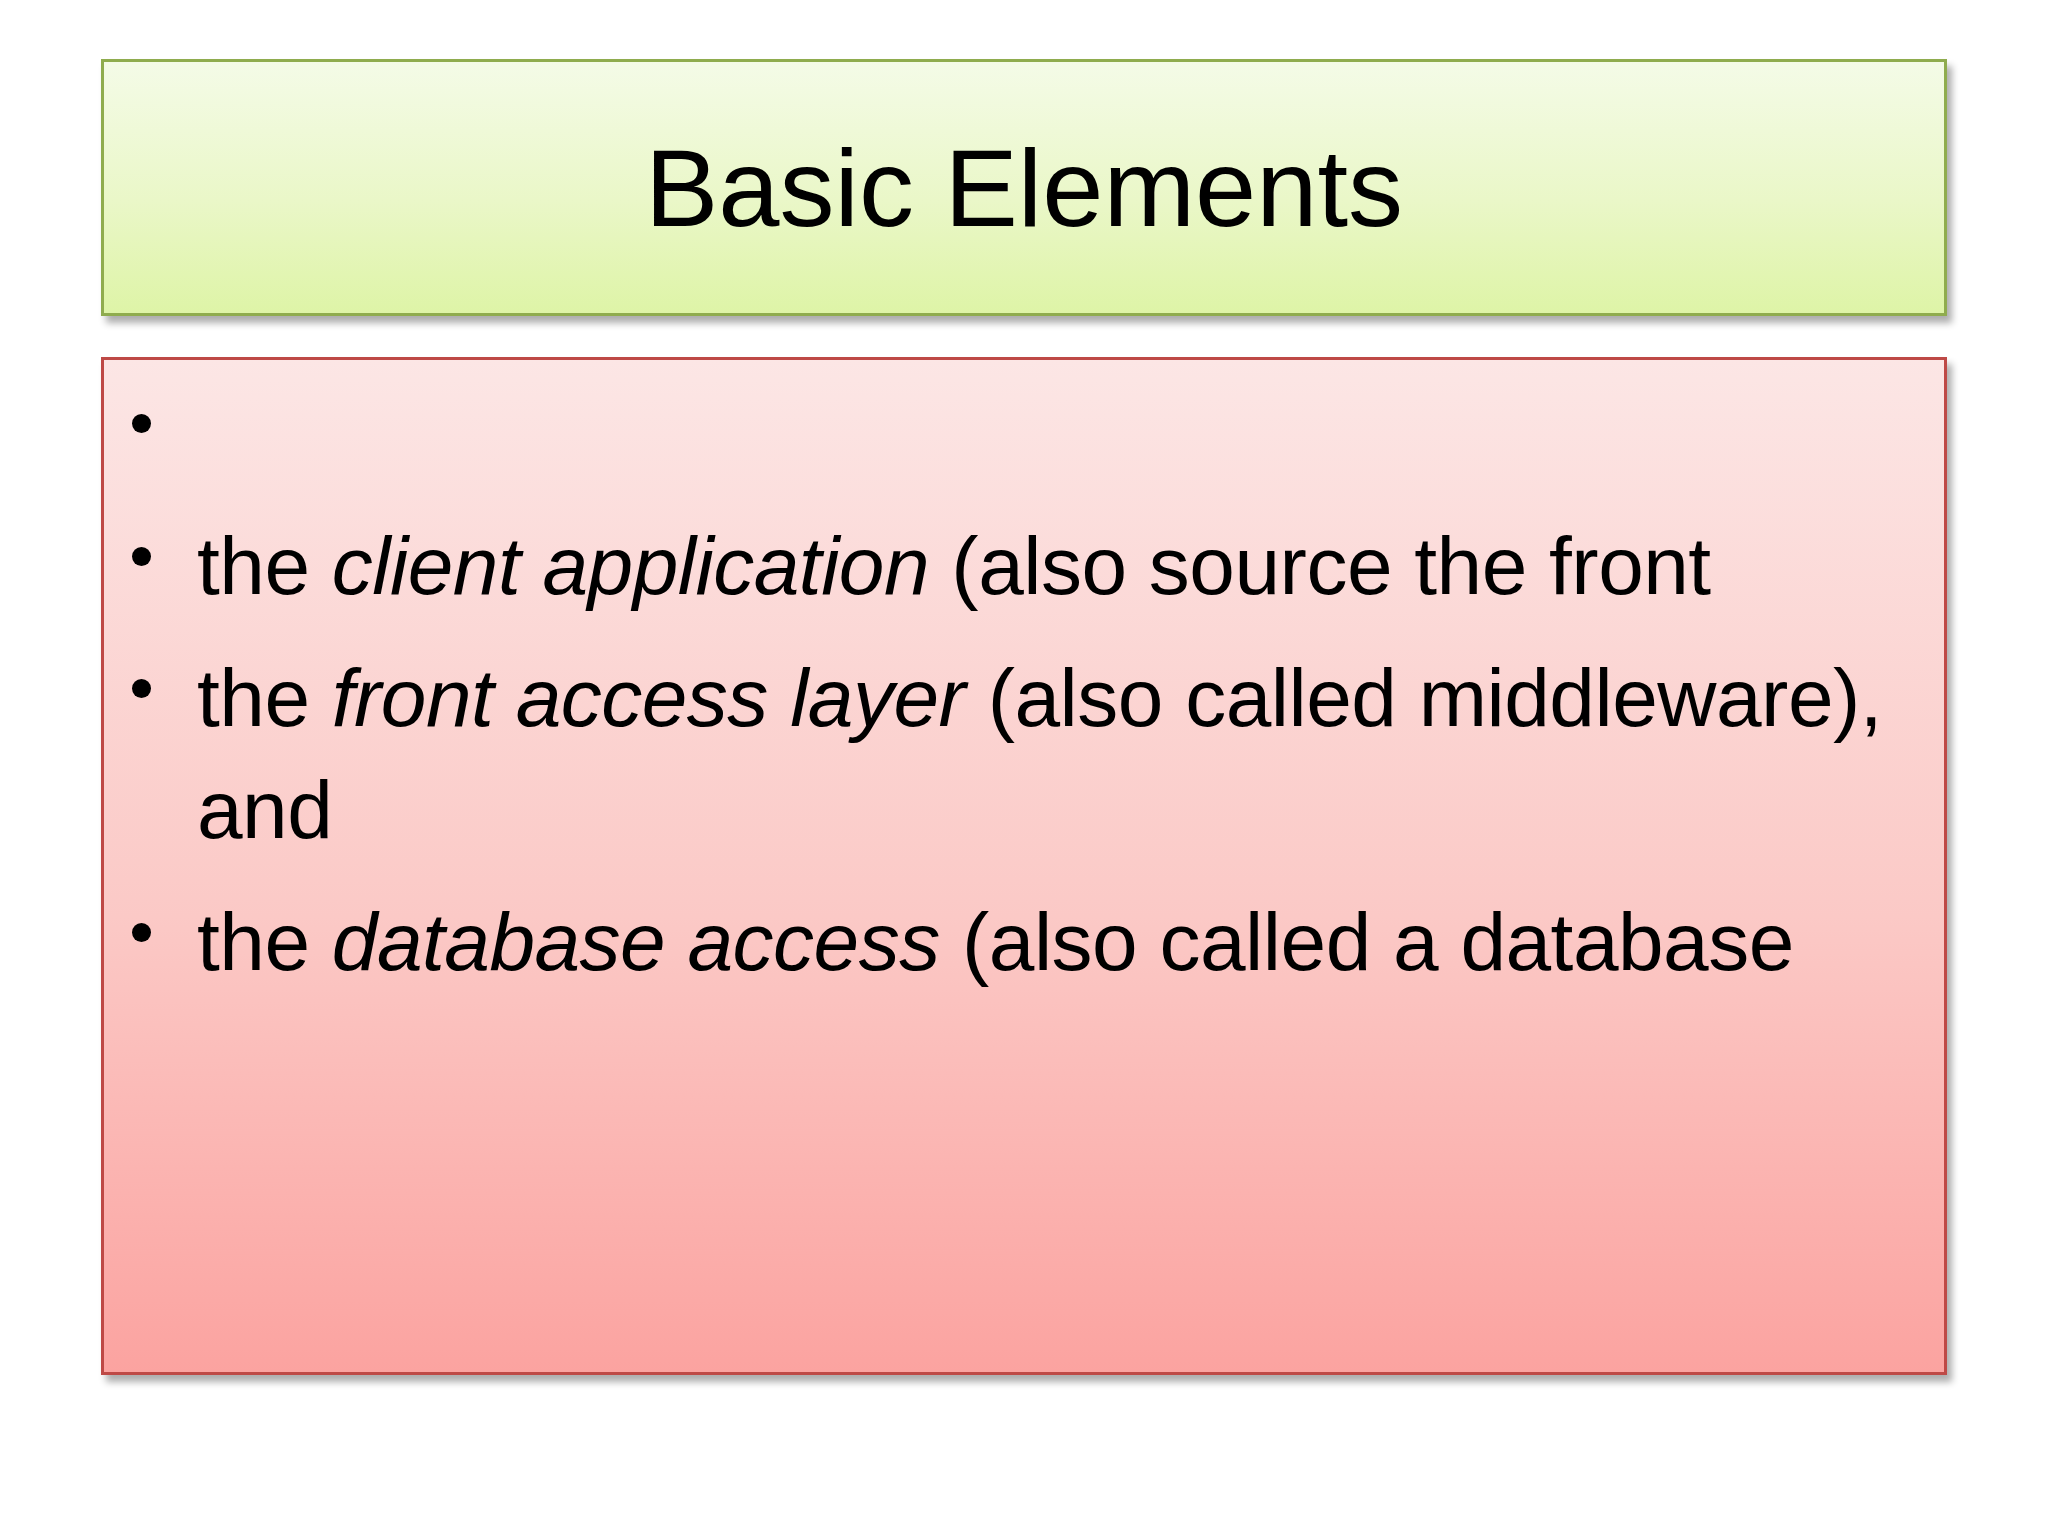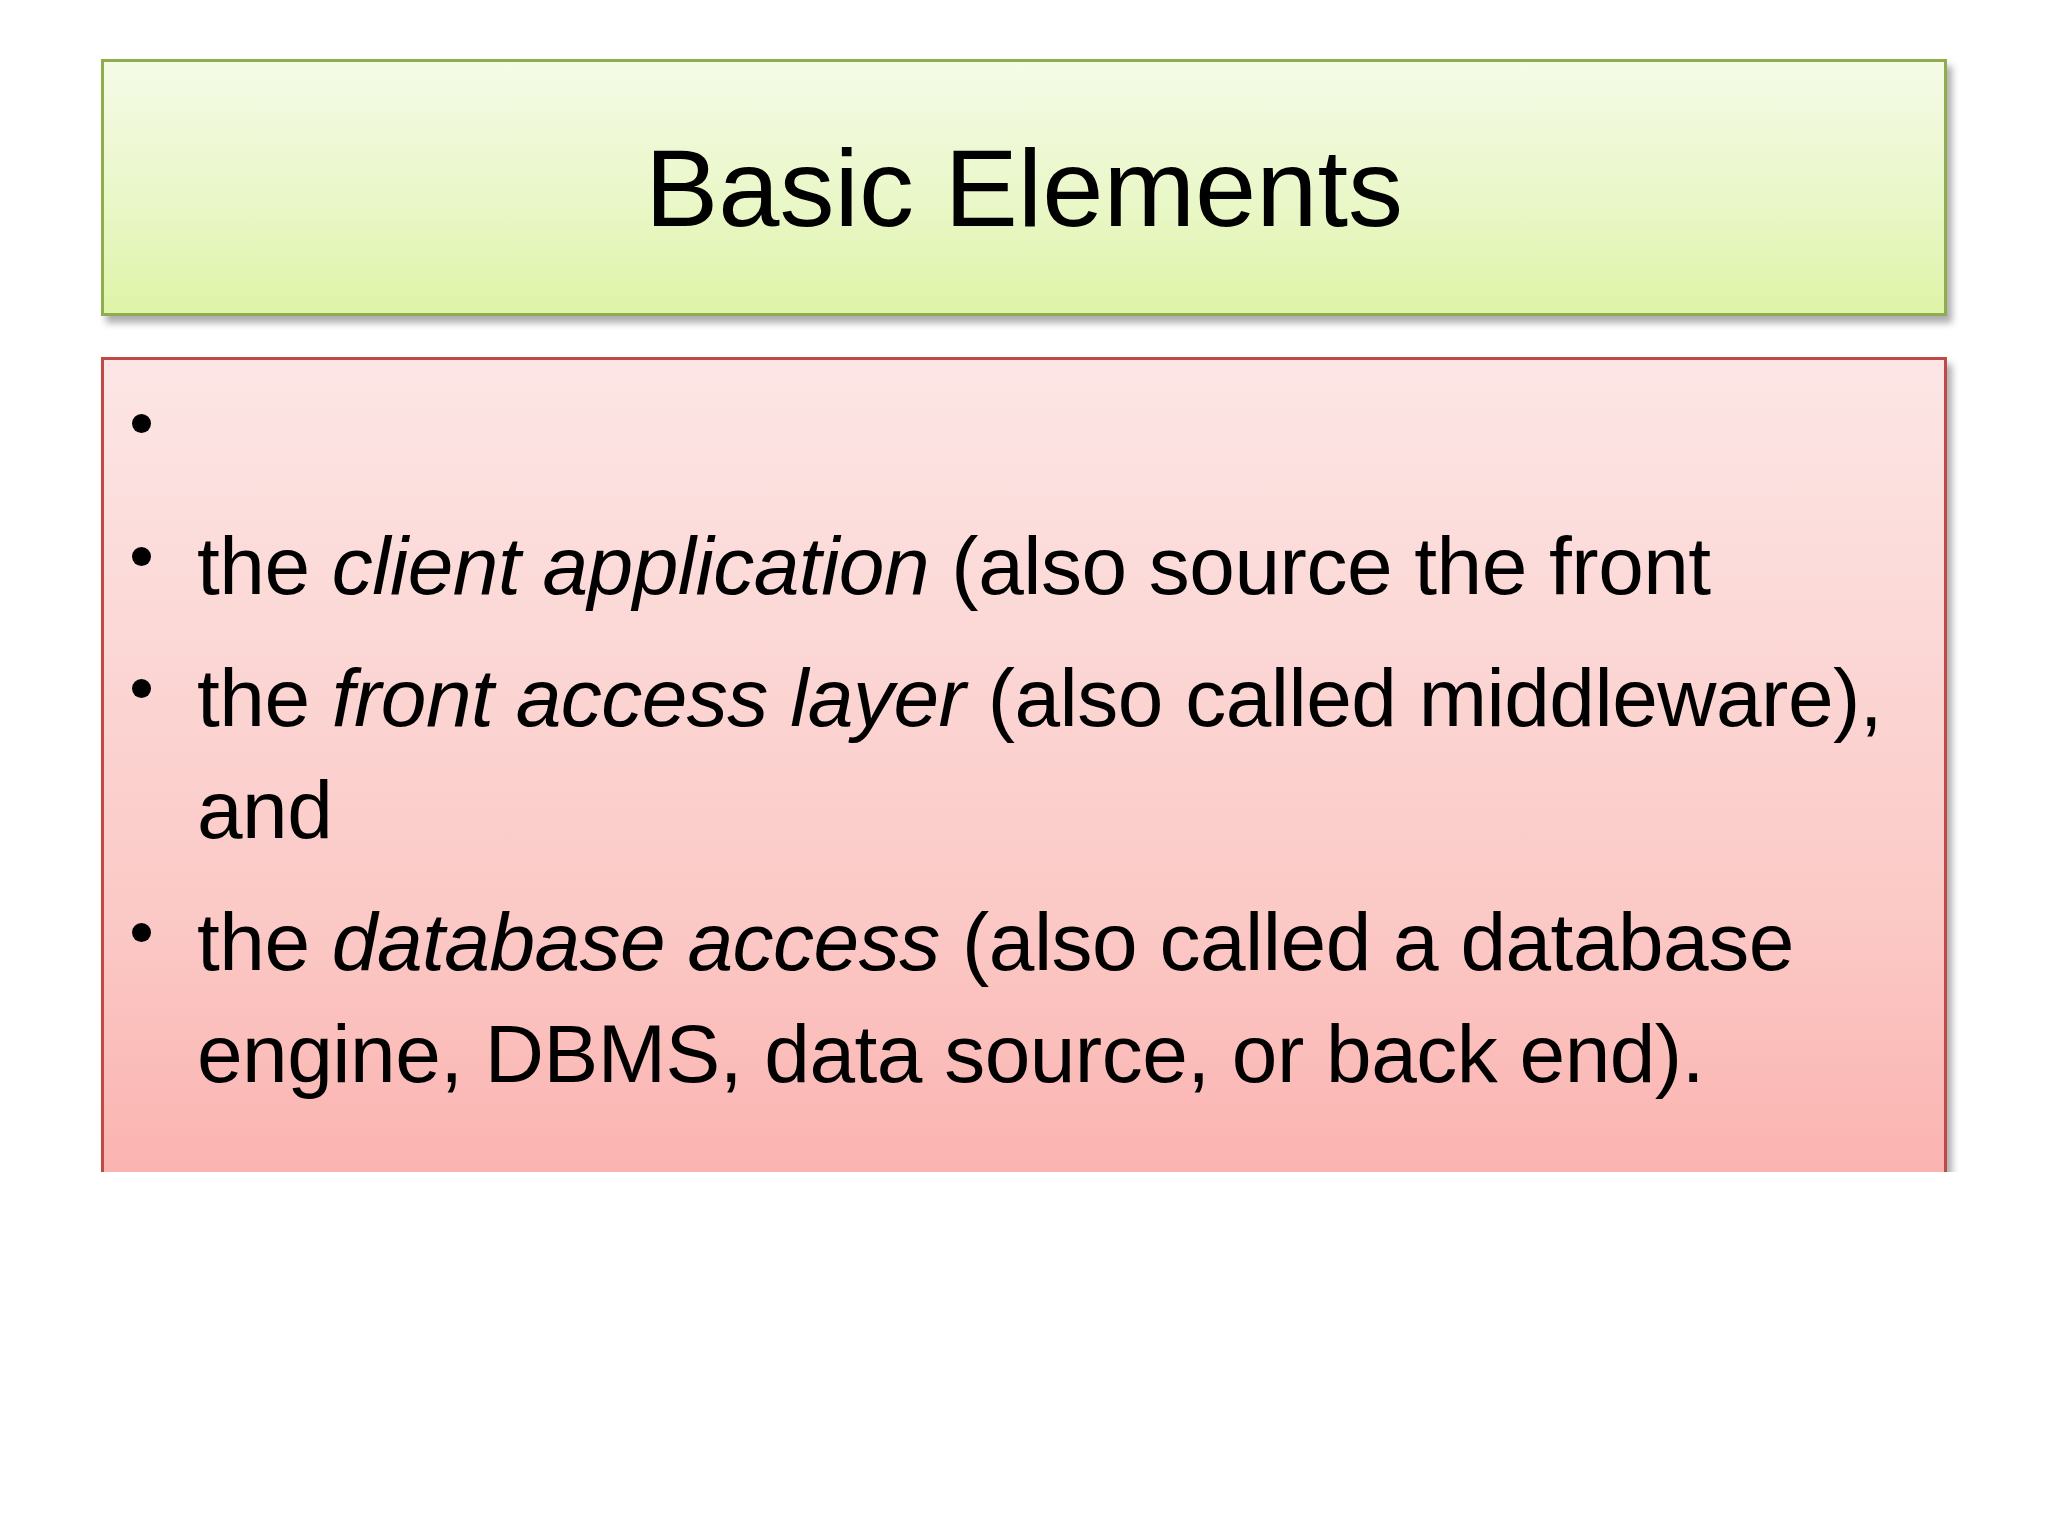--- a/index.html
+++ b/index.html
@@ -3,21 +3,21 @@
 <meta charset="utf-8">
 <style>
   html, body {
     margin: 0;
     padding: 0;
     background: #ffffff;
   }
   .slide {
     position: relative;
     width: 2048px;
-    height: 1172px;
+    height: 1536px;
     background: var(--bg, #ffffff);
     font-family: "Liberation Sans", sans-serif;
     color: #000000;
     overflow: hidden;
     text-decoration: underline;
   }
   .title-box {
     position: absolute;
     left: 101px;
     top: 59px;
@@ -99,17 +99,17 @@
         <li>
           <span class="marker"></span>
           <span class="txt"><span>the </span><em>client application</em><span> (also source the front</span><br></span>
         </li>
         <li>
           <span class="marker"></span>
           <span class="txt"><span>the </span><em>front access layer</em><span> (also called middleware),</span><br><span>and</span></span>
         </li>
         <li>
           <span class="marker"></span>
-          <span class="txt"><span>the </span><em>database access</em><span> (also called a database</span><br><span>engine, DBMS, data source, or back end).</span></span>
+          <span class="txt"><span>the </span><em>database access</em><span> (also called a database</span><br></span>
         </li>
       </ul>
   </div>
 </div>
 
 </body></html>

